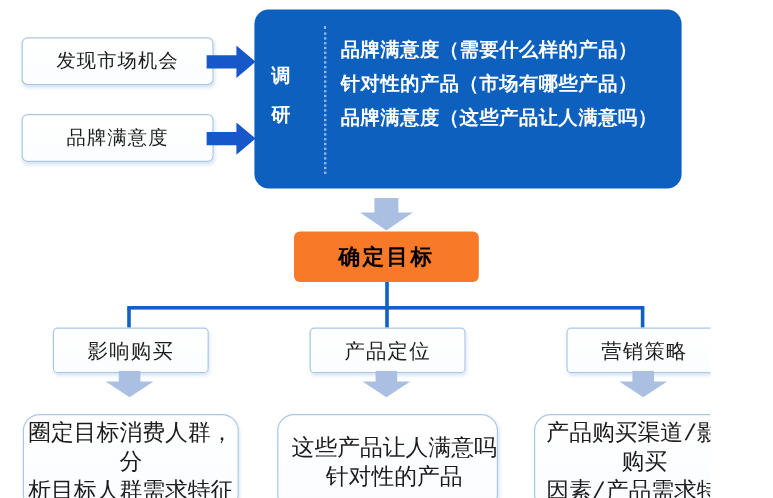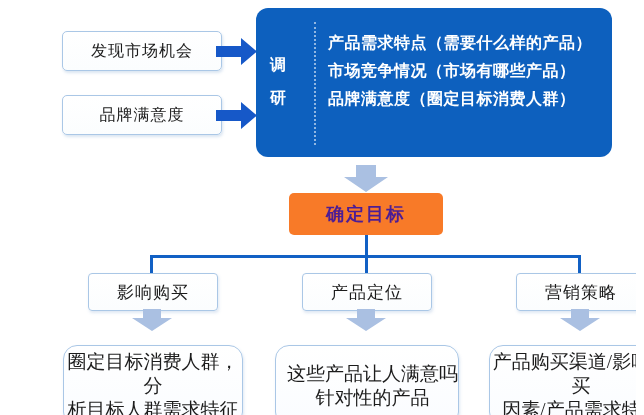--- a/index.html
+++ b/index.html
@@ -1,18 +1,18 @@
 <!DOCTYPE html>
 <html><head>
 <meta charset="utf-8">
 <style>
   html,body{margin:0;padding:0;background:#ffffff;}
   .canvas{
     position:relative;width:592px;height:415px;background:#ffffff;
-    font-family:Liberation Serif, serif;color:#1c1c1c;overflow:hidden;margin-left:44px;
+    font-family:Liberation Mono, monospace;color:#1c1c1c;overflow:hidden;
   }
   
   .src-box{
     position:absolute;left:18px;width:158px;height:38px;
     background:linear-gradient(180deg,#ffffff,#fbfdfe);
     border:1px solid #aac7e6;border-radius:5px;
     box-shadow:1px 2px 3px rgba(150,180,215,.35);
     display:flex;align-items:center;justify-content:center;
     font-size:16px;letter-spacing:1px;
   }
@@ -39,21 +39,21 @@
     position:absolute;left:58px;top:14px;height:123px;width:0;
     border-left:2px dotted rgba(255,255,255,.55);
   }
   .research-list{
     position:absolute;left:72px;top:21px;margin:0;padding:0;list-style:none;
     font-size:16px;line-height:28px;font-weight:bold;letter-spacing:.5px;
   }
   
   .goal-box{
     position:absolute;left:245px;top:193px;width:154px;height:42px;
-    background:#f87a28;border-radius:5px;color:#4c1d95;
+    background:#f87a28;border-radius:5px;color:#000000;
     display:flex;align-items:center;justify-content:center;
     font-size:18px;font-weight:bold;letter-spacing:2px;
   }
   
   .line{position:absolute;background:#1160c4}
   .v-stem{left:321px;top:235px;width:3px;height:22px}
   .h-bar{left:106px;top:255px;width:431px;height:3px}
   .drop{top:257px;width:3px;height:16px}
   #d1{left:106px}#d2{left:321px}#d3{left:534px}
   
@@ -96,23 +96,23 @@
     <polygon points="0,8 25,8 25,0 41,13.5 25,27 25,19 0,19" fill="#1658c8"></polygon>
   </svg>
   <svg class="arrow-right" id="ar2" viewBox="0 0 41 27">
     <polygon points="0,8 25,8 25,0 41,13.5 25,27 25,19 0,19" fill="#1658c8"></polygon>
   </svg>
 
   <div class="research-box">
     <div class="research-title">调研</div>
     <div class="research-divider"></div>
     <ul class="research-list">
-      <li>产品需求特点（需要什么样的产品）</li>
-      <li>市场竞争情况（市场有哪些产品）</li>
-      <li>品牌满意度（圈定目标消费人群）</li>
+      <li>品牌满意度（需要什么样的产品）</li>
+      <li>针对性的产品（市场有哪些产品）</li>
+      <li>品牌满意度（这些产品让人满意吗）</li>
     </ul>
   </div>
 
   <svg class="down-arrow-big" viewBox="0 0 44 27">
     <polygon points="12,0 32,0 32,12 44,12 22,27 0,12 12,12" fill="#aac0e2"></polygon>
   </svg>
 
   <div class="goal-box">
     <span>确定目标</span>
   </div>

